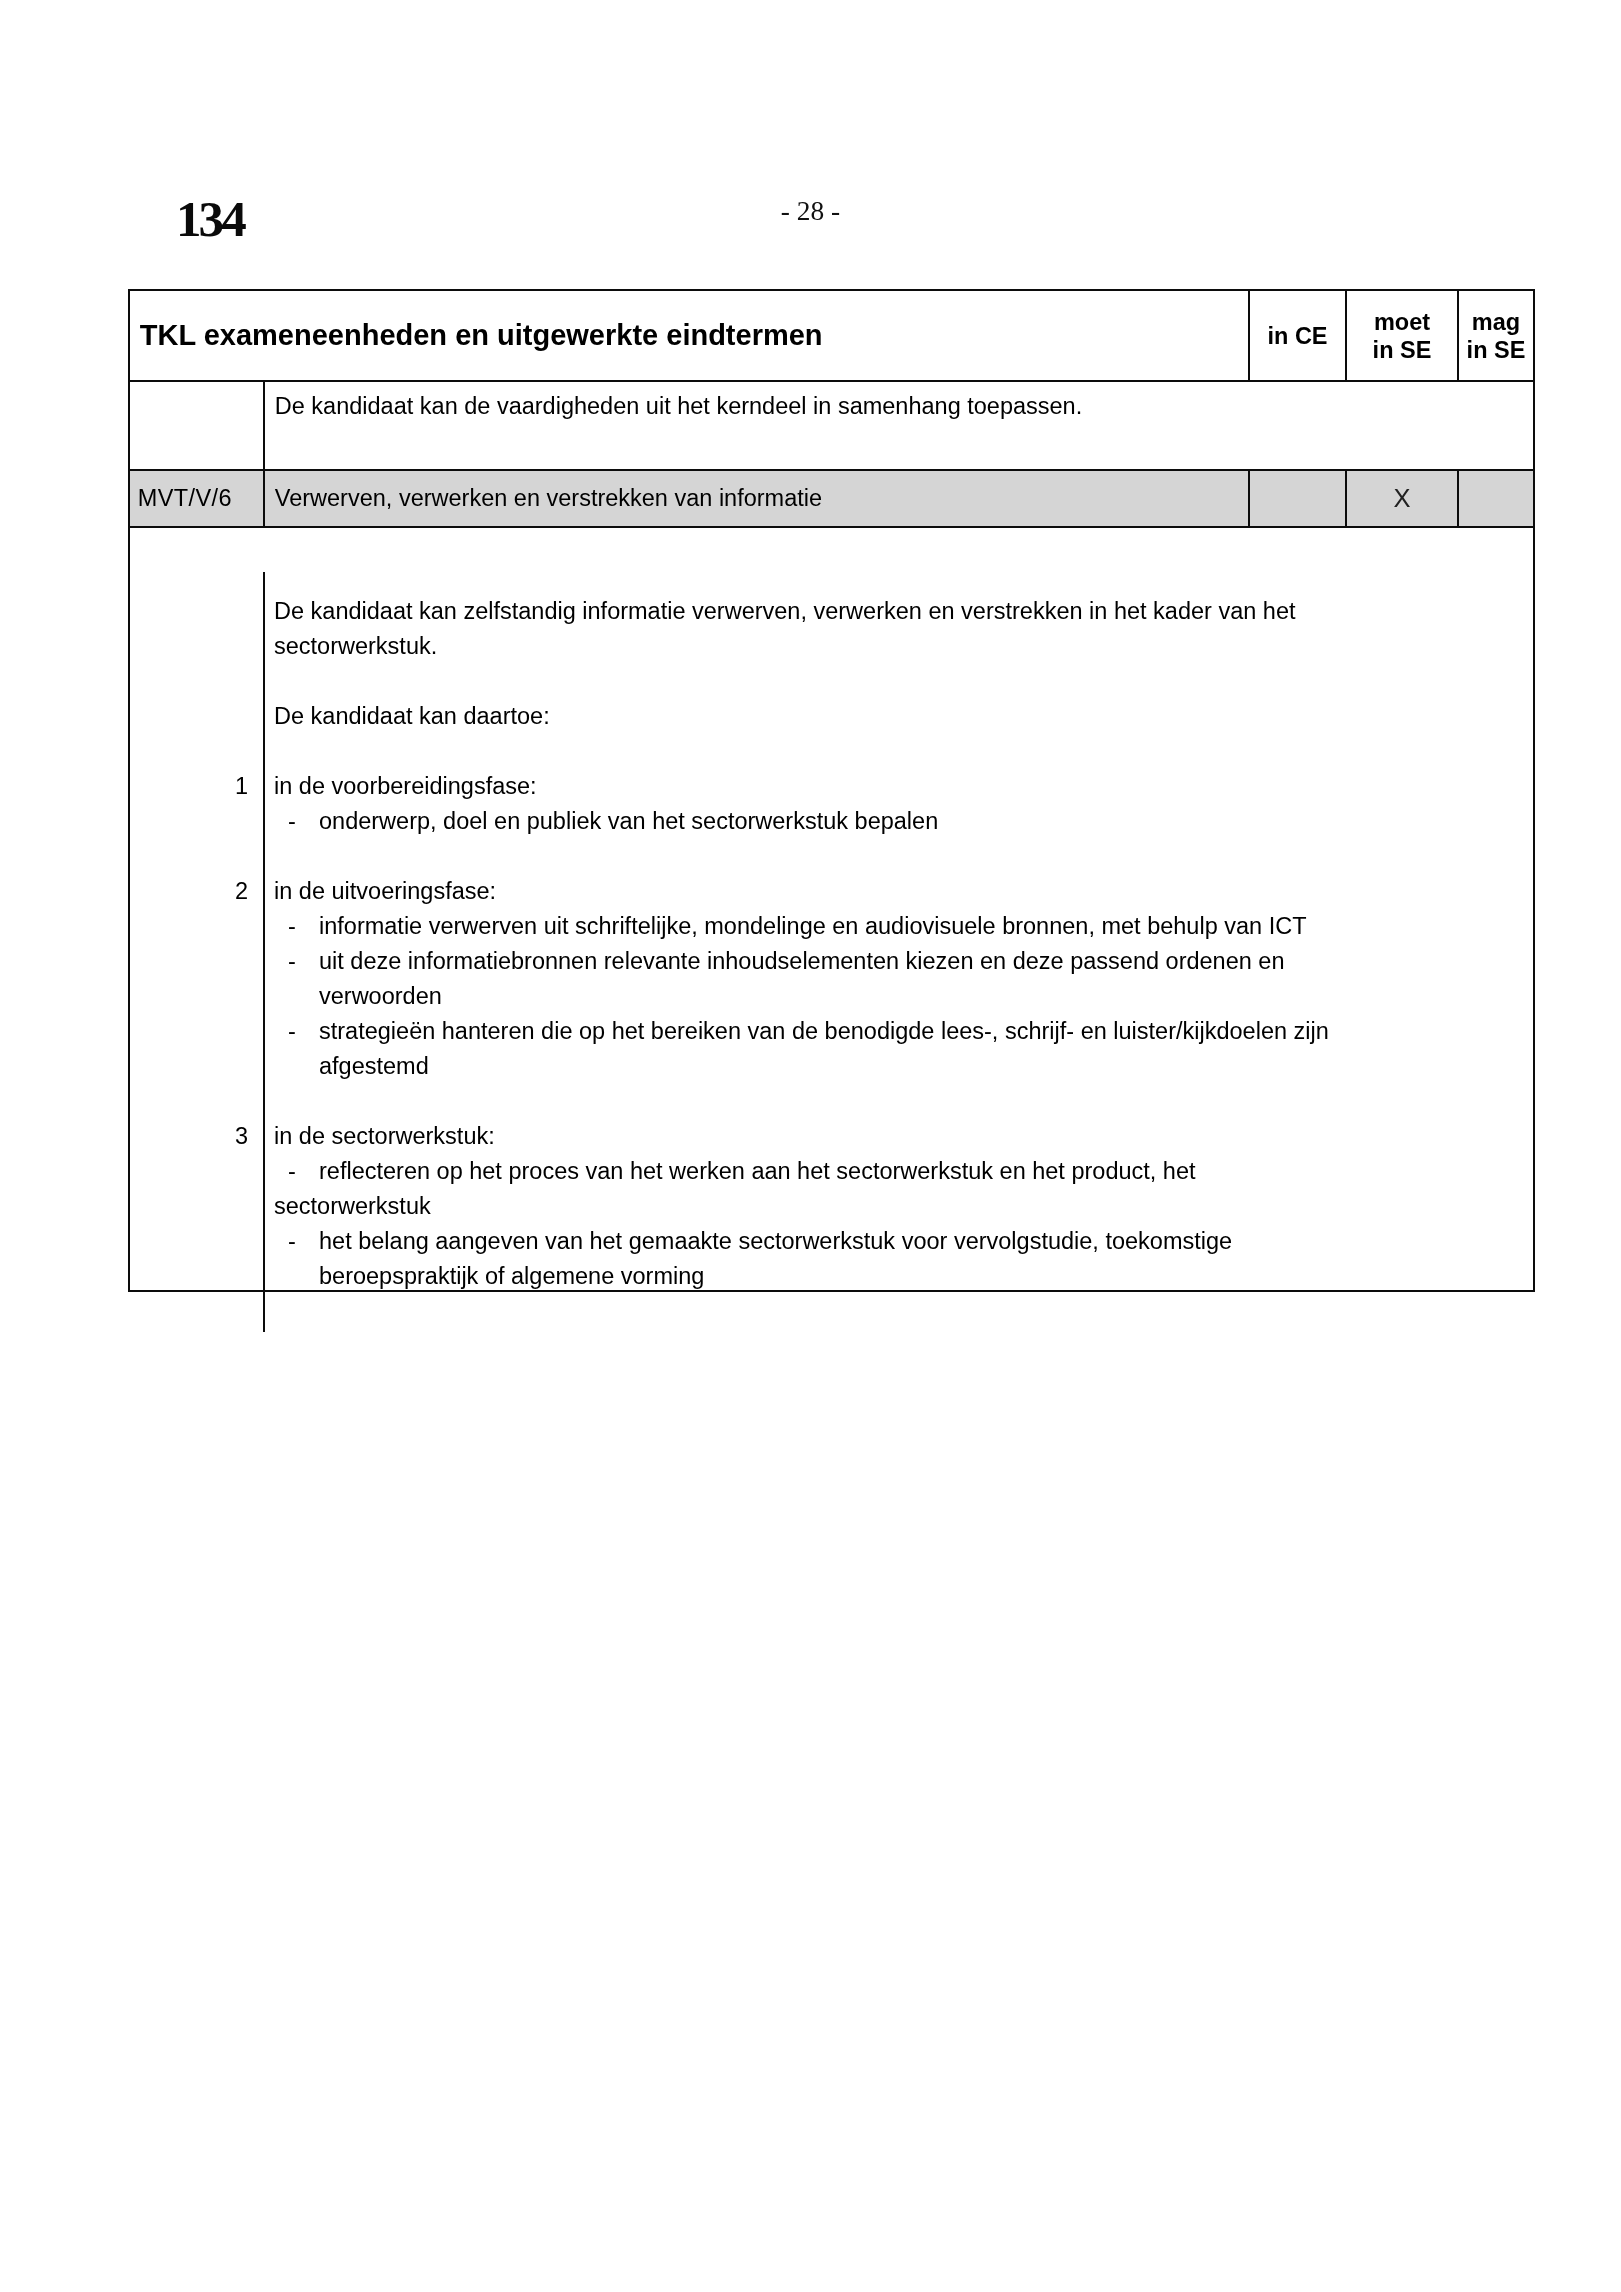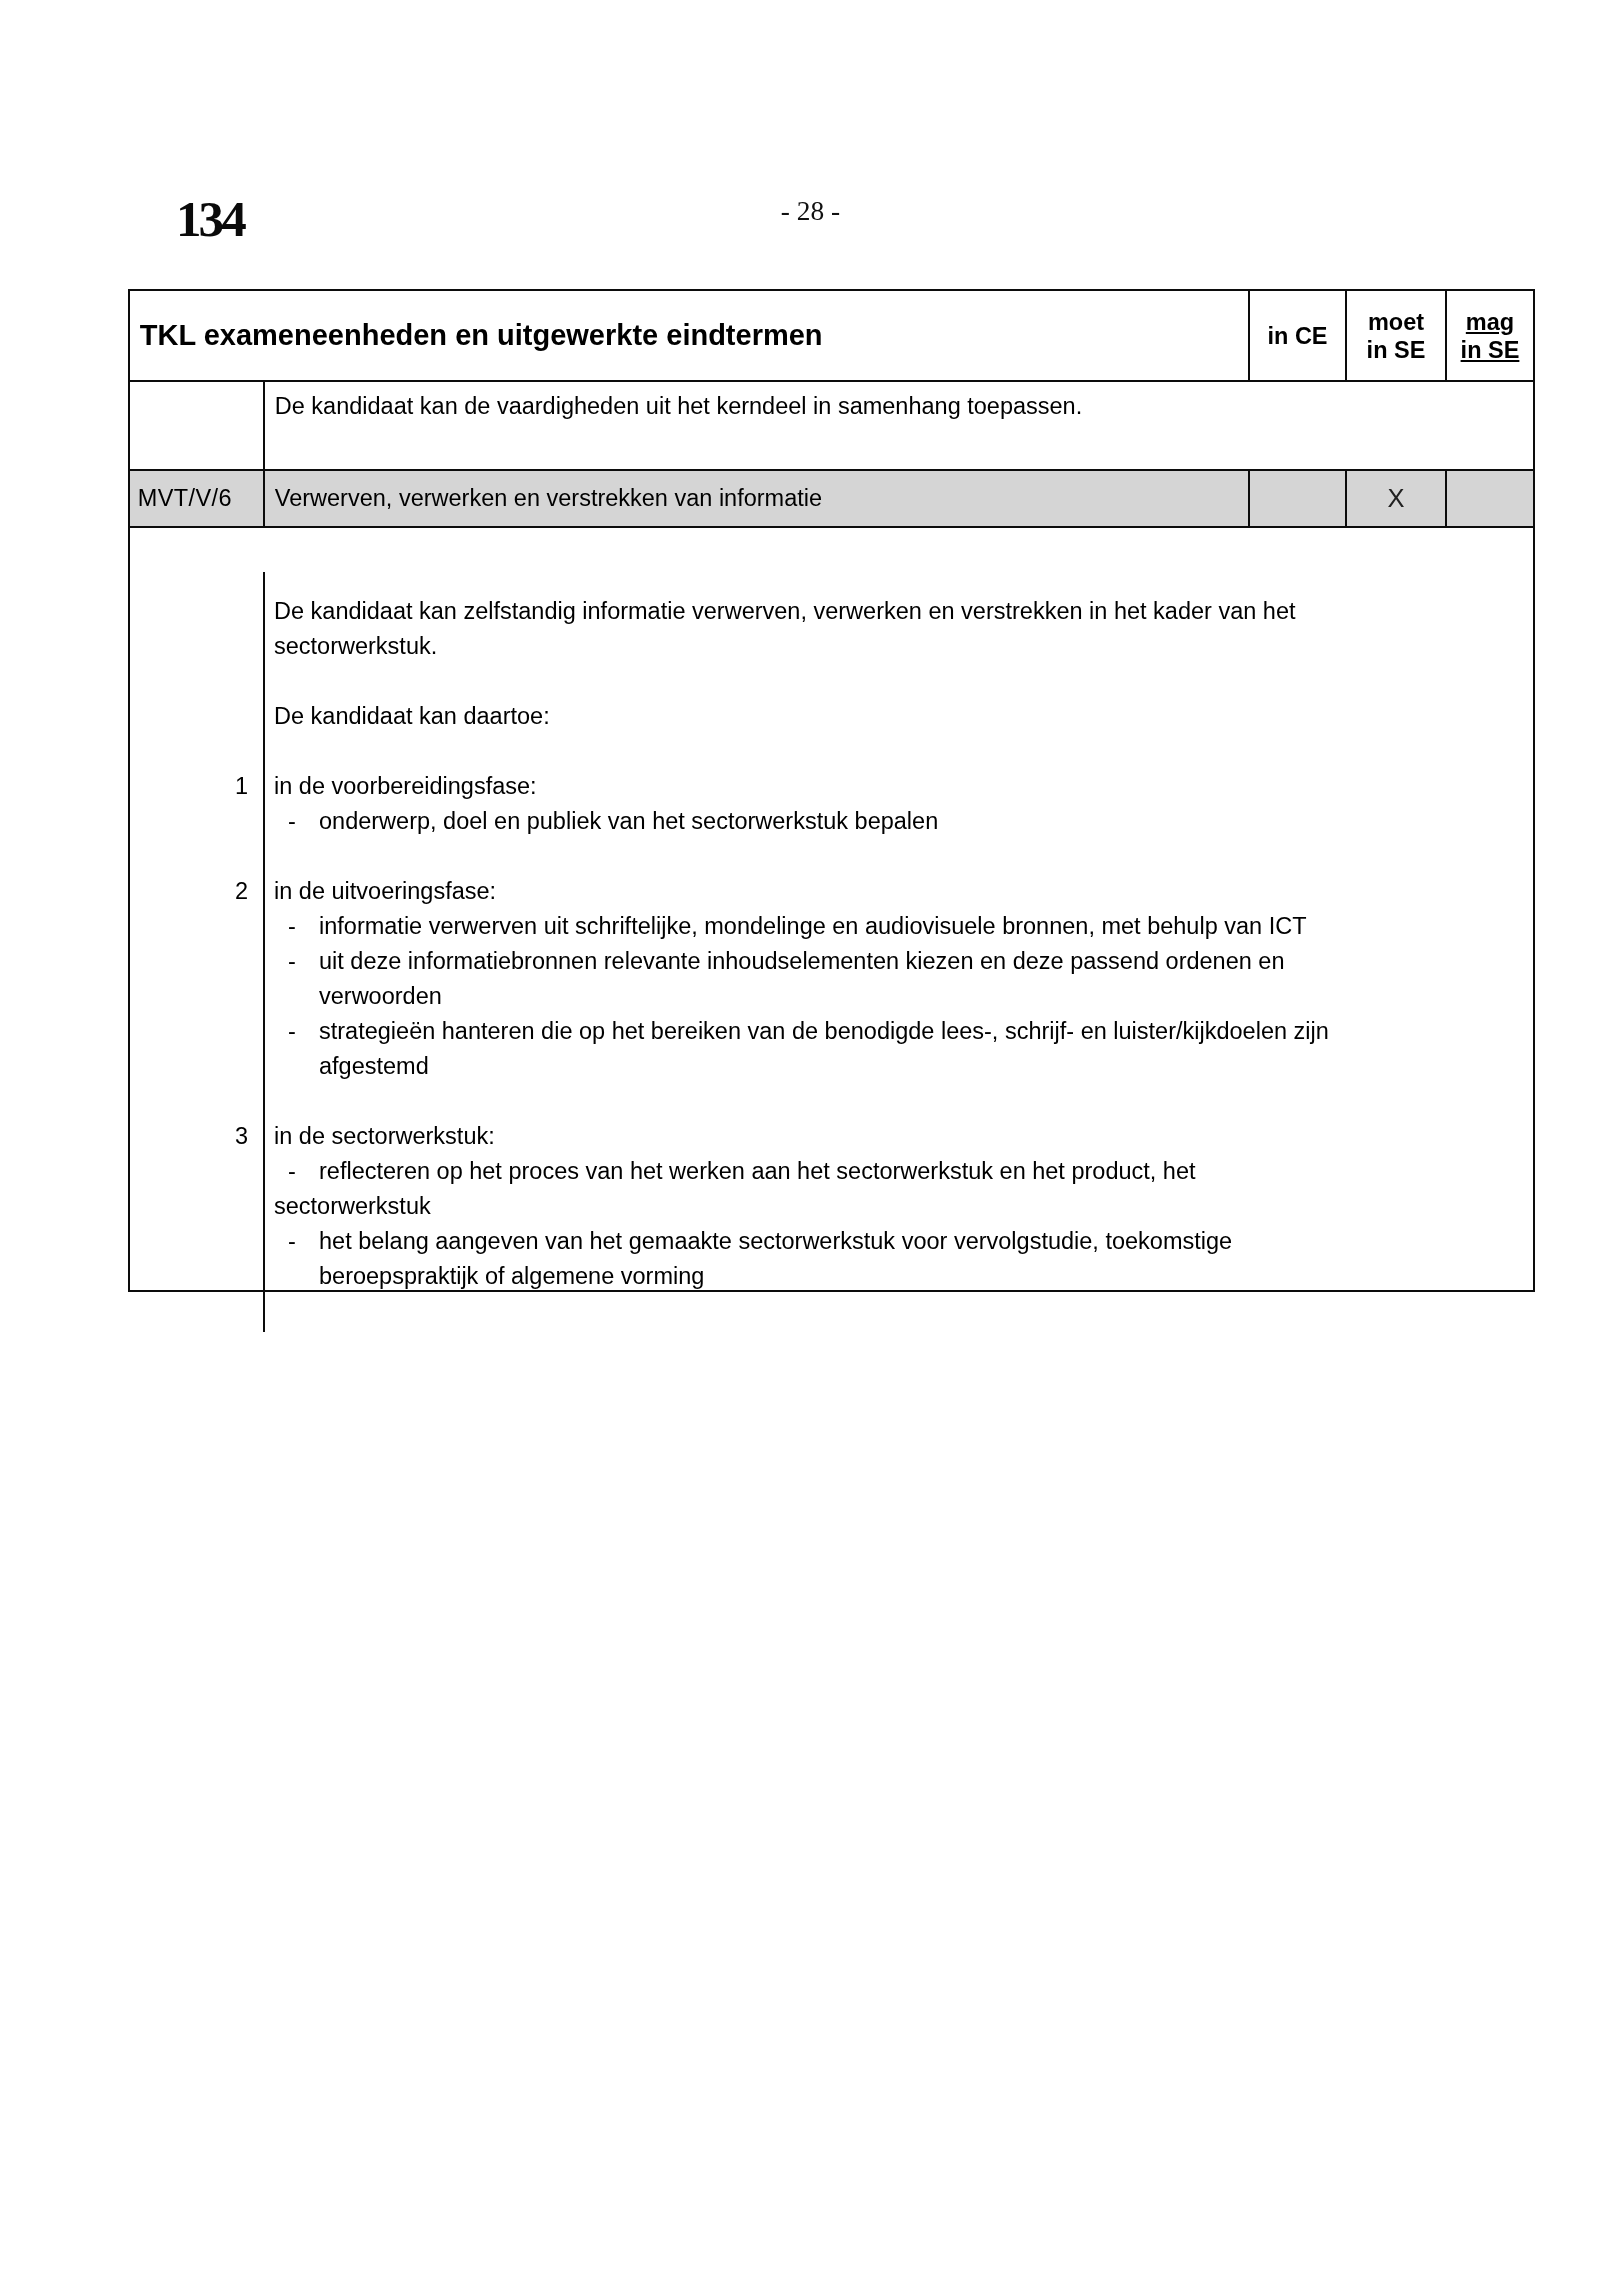--- a/index.html
+++ b/index.html
@@ -23,22 +23,22 @@
   }
   .row{display:flex;box-sizing:border-box;border-bottom:2px solid #0c0c0c;}
   .cell{box-sizing:border-box;overflow:hidden;}
   
   .r-head{height:91px;}
   .c-title{width:1118px;display:flex;align-items:center;padding-left:9.8px;
     font-weight:bold;font-size:29px;}
   .c-hcol{border-left:2px solid #0c0c0c;display:flex;flex-direction:column;
     align-items:center;justify-content:center;font-weight:bold;font-size:23.5px;line-height:28px;}
   .c-ce{width:97px;}
-  .c-moet{width:100px;}
-  .c-mag{flex:1;text-decoration:underline;}
+  .c-moet{width:112px;}
+  .c-mag{flex:1;}
   
   .r-intro{height:89px;}
   .c-gut{width:135px;border-right:2px solid #0c0c0c;}
   .c-intro{flex:1;padding:9.8px 11.8px 0 9.8px;font-size:23.5px;line-height:29px;}
   
   .r-unit{height:57px;background:#d5d5d5;justify-content:flex-end;}
   .c-code{width:135px;border-right:2px solid #0c0c0c;display:flex;align-items:center;
     padding-left:7.8px;font-size:23.5px;letter-spacing:0.4px;}
   .c-unit-title{width:983px;display:flex;align-items:center;padding-left:9.8px;font-size:23.5px;}
   .c-mark{border-left:2px solid #0c0c0c;display:flex;align-items:center;justify-content:center;

